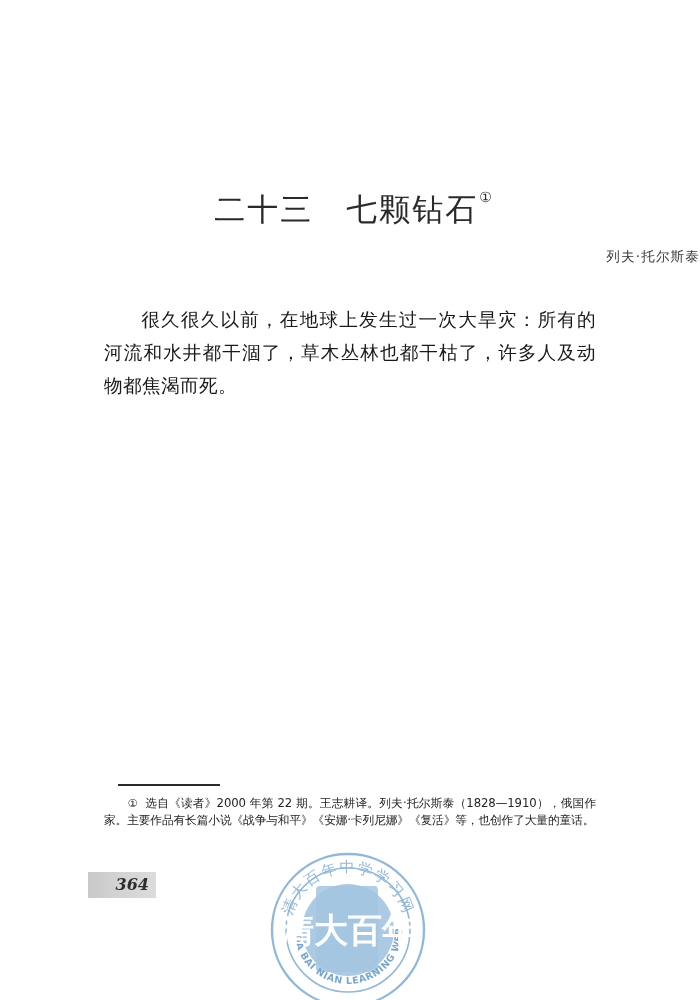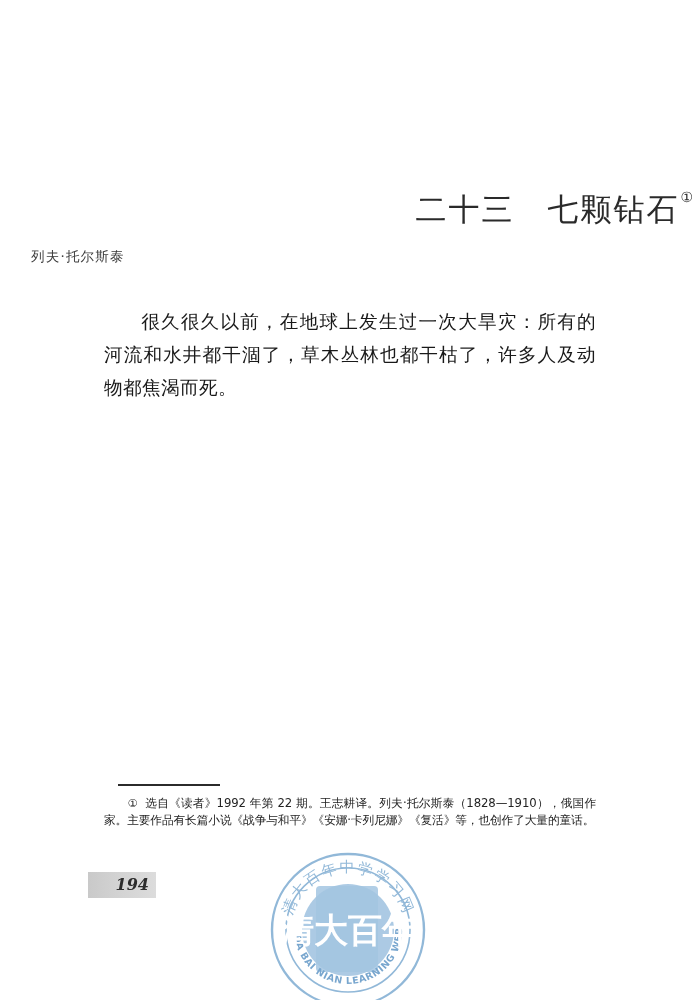--- a/index.html
+++ b/index.html
@@ -21,21 +21,21 @@
     inset: 0;
     background: #ffffff;
   }
 
   
   .title-block {
     position: absolute;
     left: 0;
     right: 8px;
     top: 168px;
-    text-align: right;
+    text-align: center;
     padding-left: 13px;
   }
   .chapter-title {
     font-family: "DejaVu Serif", "Liberation Serif", serif;
     font-size: 31px;
     font-weight: 400;
     letter-spacing: 2px;
     color: #2a2a2a;
     display: inline-block;
     white-space: pre;
@@ -47,35 +47,34 @@
     position: relative;
     top: -6px;
     left: 1px;
     letter-spacing: 0;
   }
   .byline {
     position: absolute;
     left: 0;
     right: 0;
     top: 248px;
-    text-align: left;
+    text-align: right;
     font-family: "DejaVu Serif", "Liberation Serif", serif;
     font-size: 13.5px;
     letter-spacing: 1.2px;
     color: #3a3a3a;
-    margin-left: 31px;
   }
 
   
   .body-text {
     position: absolute;
     left: 104px;
     top: 305px;
     width: 492px;
-    font-family: Liberation Serif, serif;
+    font-family: Liberation Mono, monospace;
     font-size: 18.6px;
     line-height: 33px;
     color: #191919;
     text-align: justify;
     text-justify: inter-ideograph;
   }
   .body-text p {
     margin: 0 0 0 0;
     text-indent: 2em;
     letter-spacing: 0.4px;
@@ -156,25 +155,25 @@
   </div>
 
   <div class="byline">列夫·托尔斯泰</div>
 
   <div class="body-text">
     <p>很久很久以前，在地球上发生过一次大旱灾：所有的河流和水井都干涸了，草木丛林也都干枯了，许多人及动物都焦渴而死。</p>
   </div>
 
   <div class="footnote-rule"></div>
   <div class="footnote">
-    <p><span class="fn-marker">①</span>&nbsp;&nbsp;<span>选自《读者》1992 年第 22 期。王志耕译。列夫·托尔斯泰（1828—1910），俄国作家。主要作品有长篇小说《战争与和平》《安娜·卡列尼娜》《复活》等，也创作了大量的童话。</span></p>
+    <p><span class="fn-marker">①</span>&nbsp;&nbsp;<span>选自《读者》2000 年第 22 期。王志耕译。列夫·托尔斯泰（1828—1910），俄国作家。主要作品有长篇小说《战争与和平》《安娜·卡列尼娜》《复活》等，也创作了大量的童话。</span></p>
   </div>
 
   <div class="folio-bar"></div>
-  <div class="folio-num">194</div>
+  <div class="folio-num">364</div>
 
   <svg class="watermark" viewBox="0 0 160 160">
     <defs>
       <path id="arcTop" d="M 22,80 A 58,58 0 0 1 138,80"></path>
       <path id="arcBottom" d="M 26,80 A 54,54 0 0 0 134,80"></path>
     </defs>
     <circle cx="80" cy="80" r="76" fill="none" stroke="#7aa9d0" stroke-width="2.4"></circle>
     <circle cx="80" cy="80" r="62" fill="none" stroke="#7aa9d0" stroke-width="1.6"></circle>
     <circle cx="80" cy="80" r="46" fill="#8fb8da" opacity="0.9"></circle>
     <rect x="48" y="36" width="62" height="86" rx="4" fill="#8fb8da" opacity="0.85"></rect>

